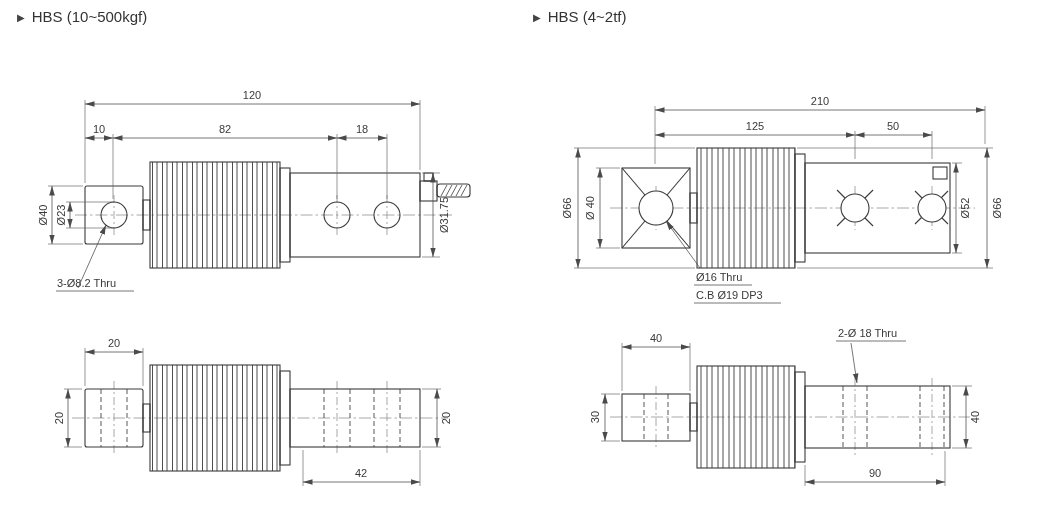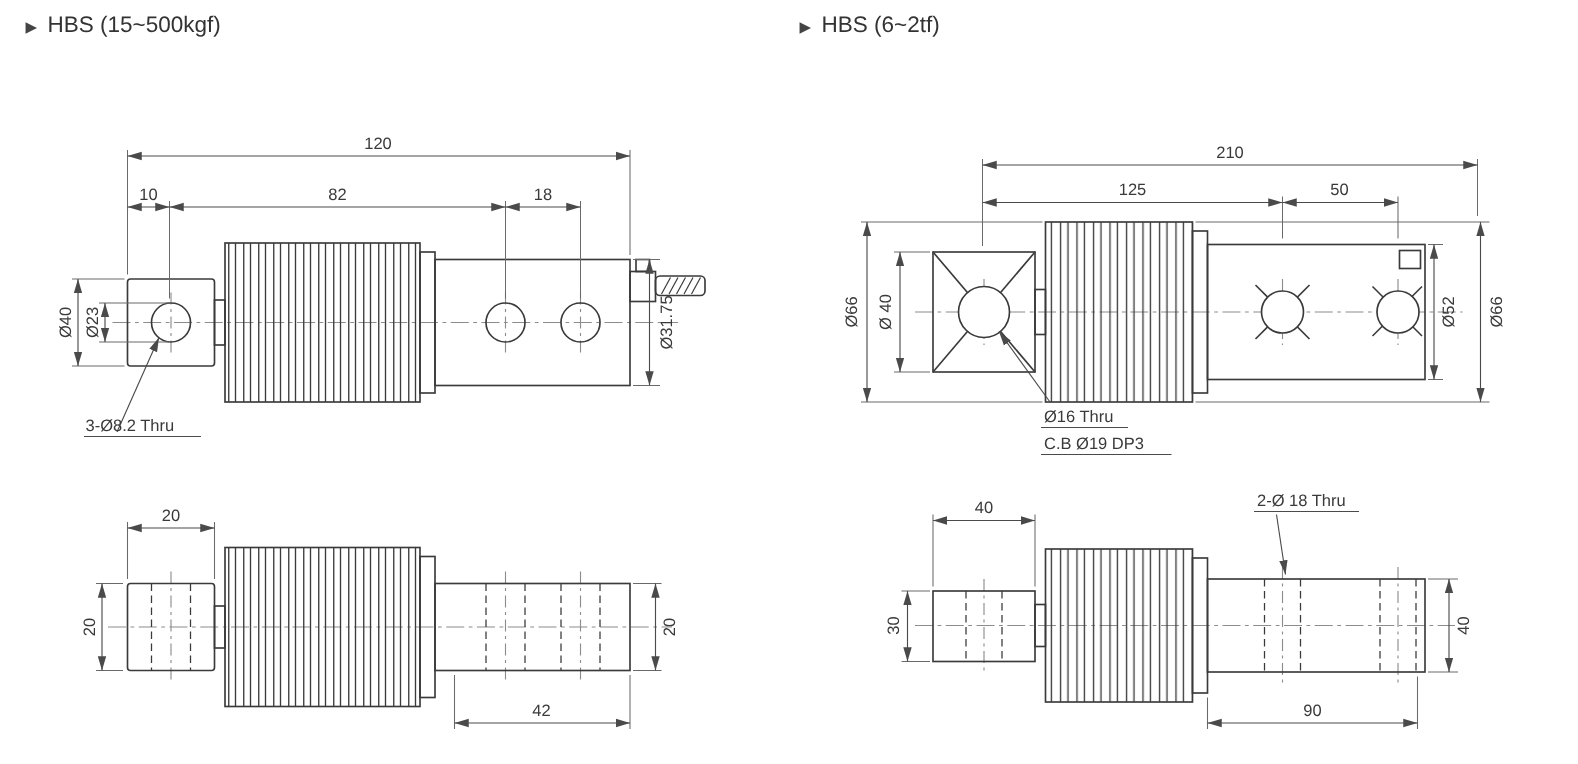--- a/index.html
+++ b/index.html
@@ -22,25 +22,25 @@
   .bel{stroke:#3a3a3a;stroke-width:1.1;fill:url(#bpat);}
   .bel2{stroke:#3a3a3a;stroke-width:1.1;fill:url(#bpat2);}
 </style>
 </head>
 <body>
 
 <div class="canvas">
 
   <div class="section-title title-left">
     <span class="bullet">▶</span>
-    <span>HBS (15~500kgf)</span>
+    <span>HBS (10~500kgf)</span>
   </div>
   <div class="section-title title-right">
     <span class="bullet">▶</span>
-    <span>HBS (6~2tf)</span>
+    <span>HBS (4~2tf)</span>
   </div>
 
   <svg width="1052" height="509" viewBox="0 0 1052 509">
     <defs>
       <marker id="arr" viewBox="0 0 10 8" refX="9.5" refY="4" markerWidth="10" markerHeight="8" markerUnits="userSpaceOnUse" orient="auto-start-reverse">
         <path d="M0,1.2 L9.5,4 L0,6.8 Z" fill="#4a4a4a"></path>
       </marker>
       <pattern id="bpat" patternUnits="userSpaceOnUse" width="10" height="600">
         <line x1="2.5" y1="0" x2="2.5" y2="600" stroke="#3a3a3a" stroke-width="0.9"></line>
         <line x1="7" y1="0" x2="7" y2="600" stroke="#3a3a3a" stroke-width="0.9"></line>

